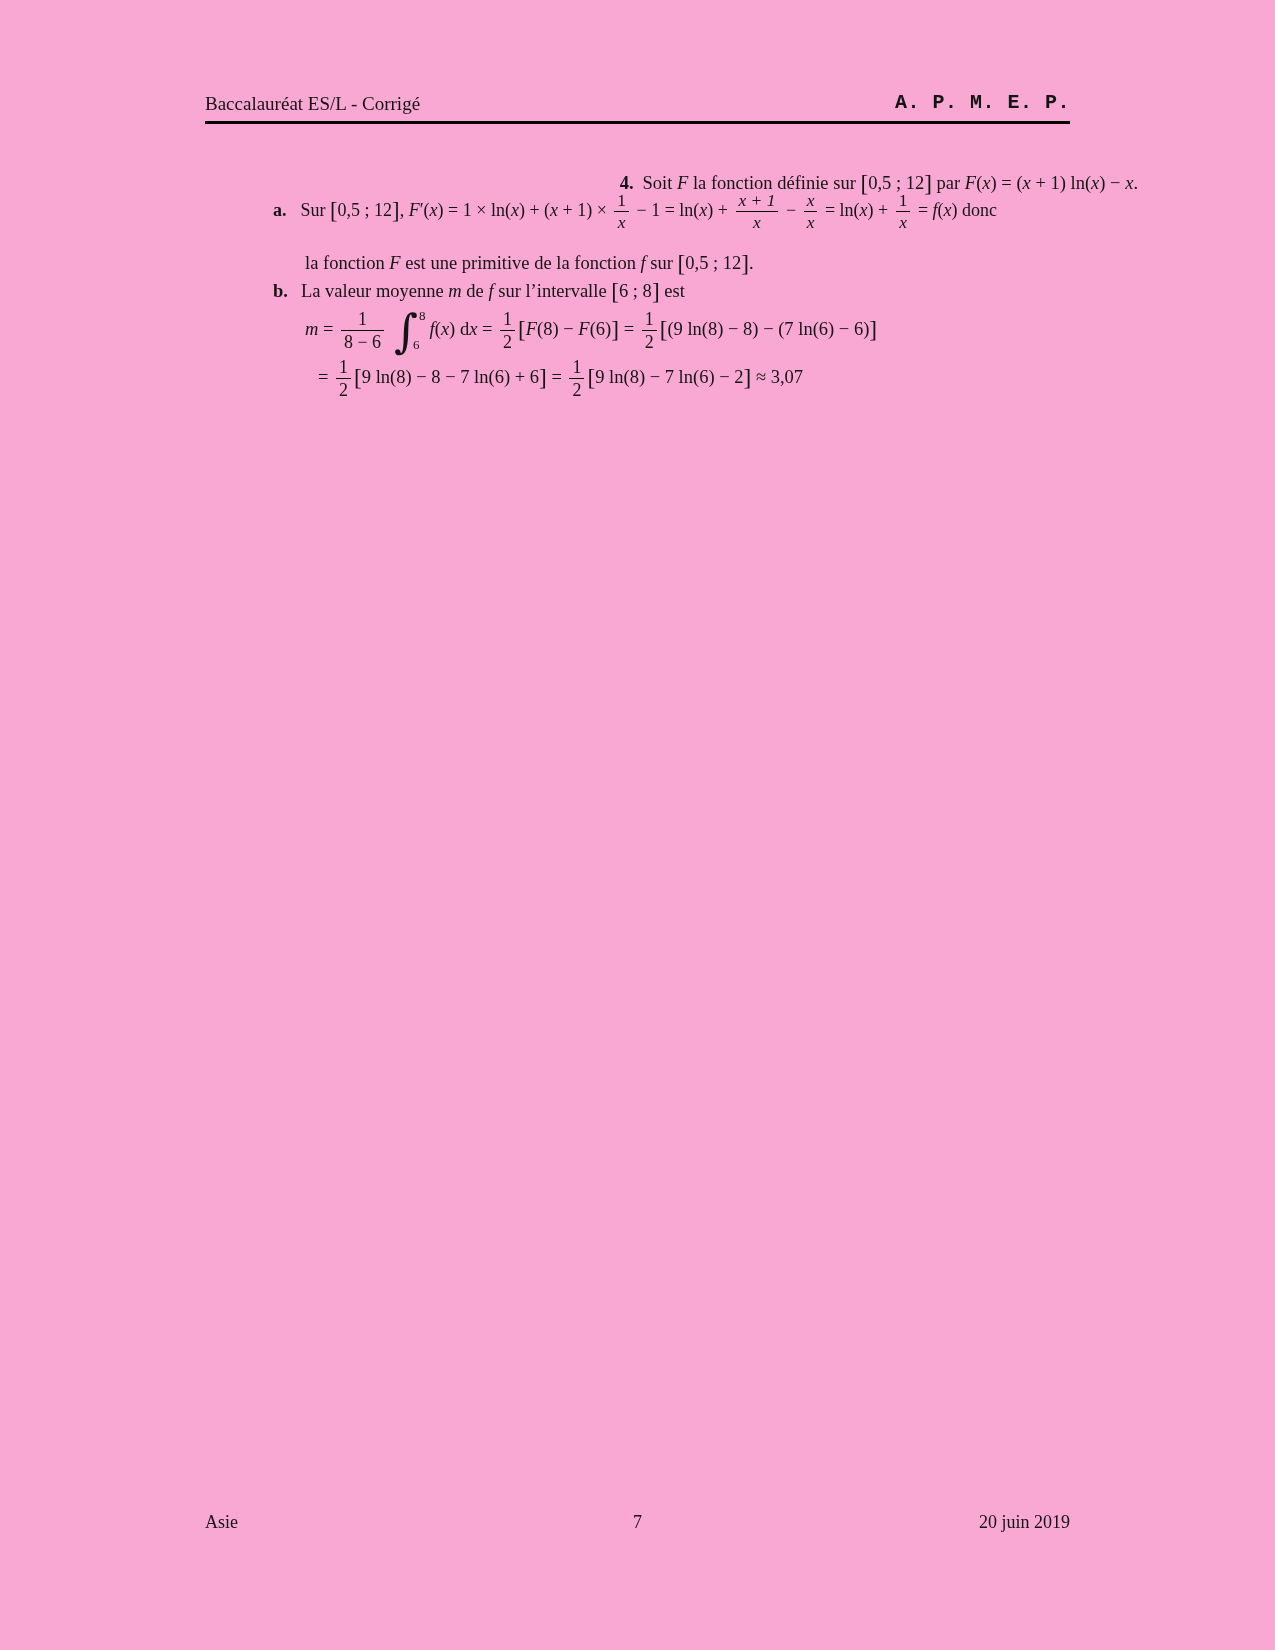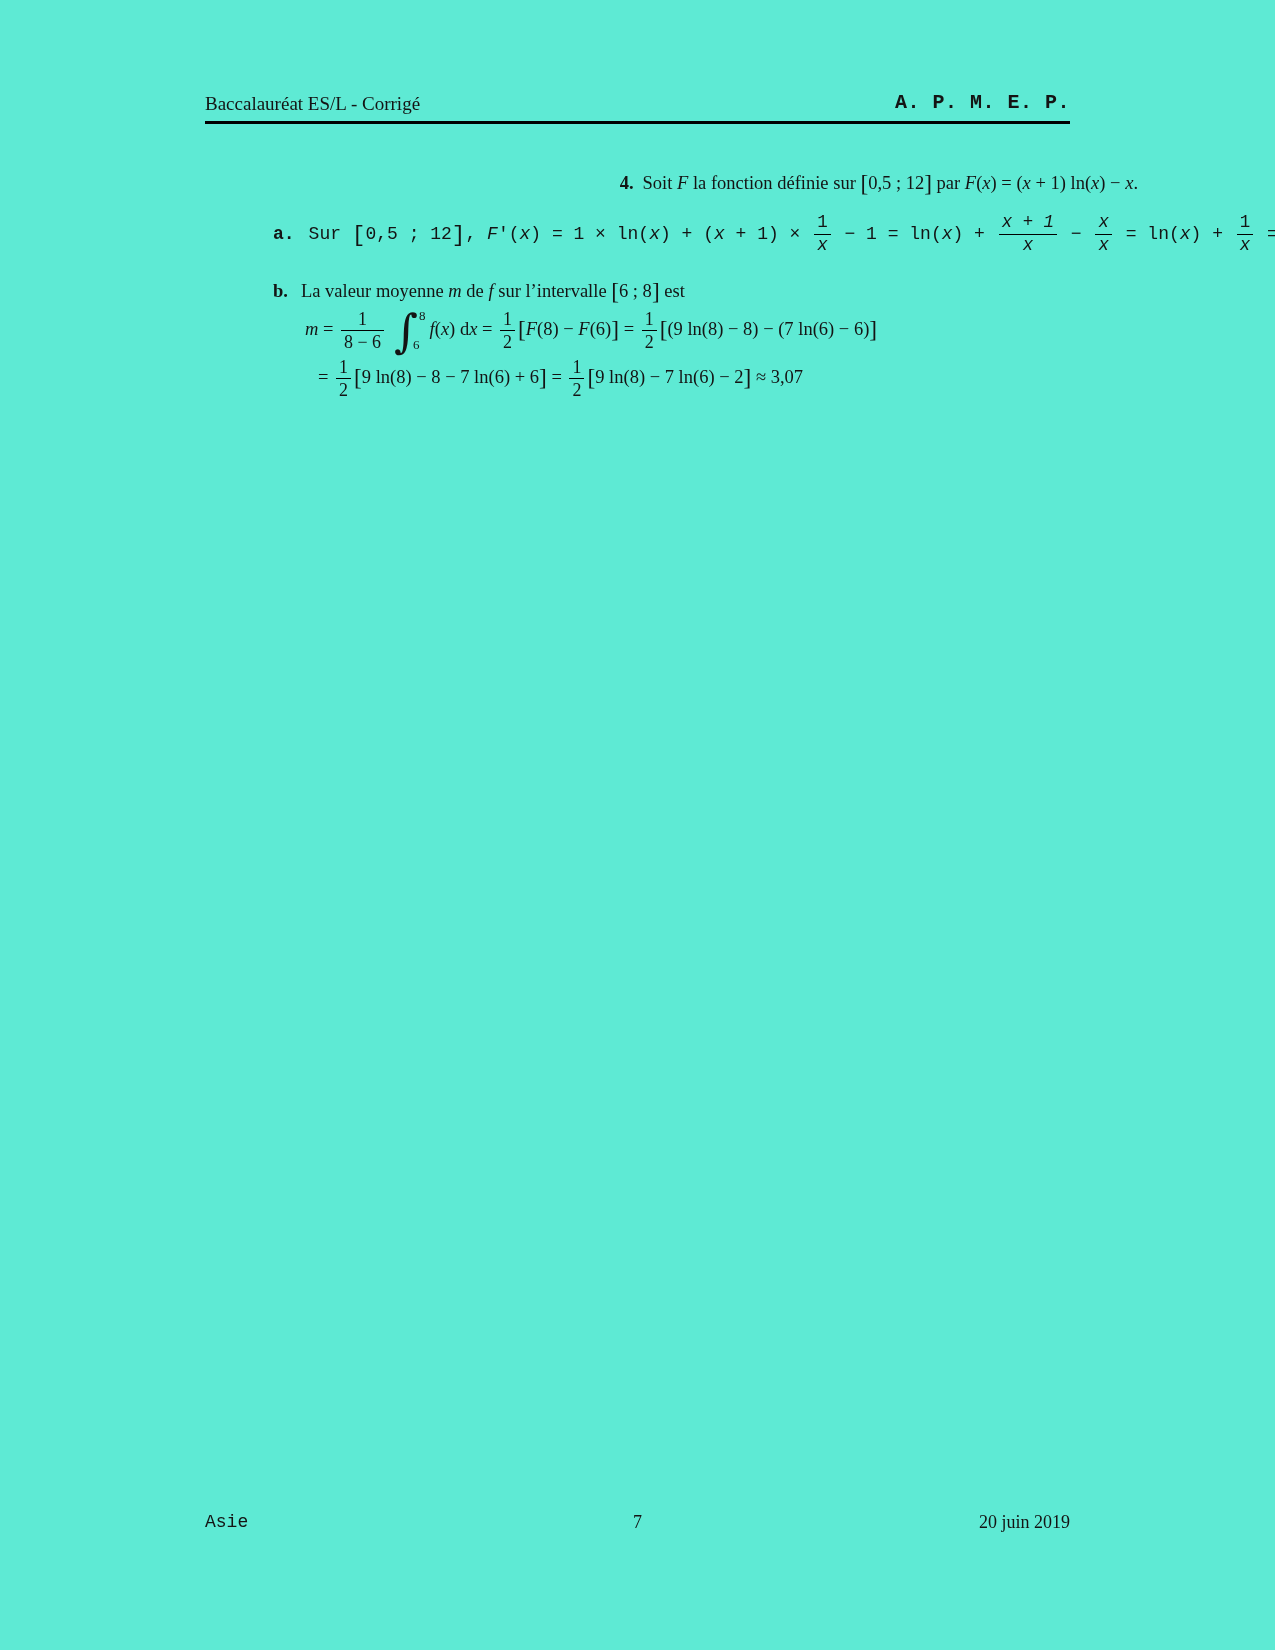--- a/index.html
+++ b/index.html
@@ -1,34 +1,34 @@
 <!DOCTYPE html>
 <html><head>
 <meta charset="utf-8">
 <title>Document</title>
 <style>
   html,body{margin:0;padding:0;background:#ffffff;}
   .page{
     position:relative;
     width:1275px;height:1650px;
-    background:#5eead4;
+    background:#f9a8d4;
     font-family:"Liberation Serif","DejaVu Serif",serif;
     color:#141414;
     overflow:hidden;
   }
   
   .header-left{position:absolute;left:205px;top:93px;font-size:19px;}
   .header-right{position:absolute;right:205px;top:91px;font-size:20px;font-weight:700;letter-spacing:.5px;font-family:Liberation Mono, monospace;}
   .header-rule{position:absolute;left:205px;right:205px;top:121px;height:3px;background:#000;}
   
   .row{position:absolute;left:205px;width:905px;font-size:18.5px;white-space:nowrap;}
   .row .lbl{font-weight:700;white-space:pre;}
   #row-q4{top:170px;padding-left:28px;line-height:26px;text-align:right;}
   #row-q4 .lbl{margin-right:9px;}
-  #row-a {top:208px;padding-left:68px;line-height:52px;font-size:18px;font-family:Liberation Mono, monospace;}
+  #row-a {top:184px;padding-left:68px;line-height:52px;font-size:18px;}
   #row-a .lbl{margin-right:14px;}
   #row-a2{top:250px;padding-left:100px;line-height:26px;}
   #row-b {top:278px;padding-left:68px;line-height:26px;}
   #row-b .lbl{margin-right:13px;}
   #row-m1{top:303px;padding-left:100px;line-height:52px;}
   #row-m2{top:352px;padding-left:113px;line-height:50px;}
   
   .seg{white-space:pre;}
   .it{font-style:italic;}
   .rm{font-style:normal;}
@@ -38,21 +38,21 @@
     vertical-align:middle;margin:0 3px;line-height:1.12;font-size:0.97em;
   }
   .frac .num{padding:0 3px 1px;border-bottom:1.6px solid #000;display:block;}
   .frac .den{padding:1px 3px 0;display:block;}
   .intwrap{display:inline-flex;align-items:stretch;vertical-align:middle;margin:0 5px 0 7px;height:48px;}
   .intsign{font-size:46px;line-height:48px;font-family:"DejaVu Serif",serif;}
   .intbounds{display:inline-flex;flex-direction:column;justify-content:space-between;font-size:13px;line-height:1;padding:2px 0 4px;}
   .int-hi{transform:translateX(1px);}
   .int-lo{transform:translateX(-5px);}
   
-  .footer-left{position:absolute;left:205px;top:1512px;font-size:18px;font-family:Liberation Mono, monospace;}
+  .footer-left{position:absolute;left:205px;top:1512px;font-size:18px;}
   .footer-center{position:absolute;left:0;top:1512px;width:1275px;text-align:center;font-size:18px;}
   .footer-right{position:absolute;right:205px;top:1512px;font-size:18px;text-align:center;}
 </style>
 </head>
 <body>
 
 <div class="page">
 
   <div class="header-left">Baccalauréat ES/L - Corrigé</div>
   <div class="header-right">A. P. M. E. P.</div>
@@ -71,20 +71,23 @@
           <span class="den it">x</span>
         </span><span class="seg rm"> − </span><span class="frac">
           <span class="num it">x</span>
           <span class="den it">x</span>
         </span><span class="seg rm"> = ln(</span><span class="seg it">x</span><span class="seg rm">) + </span><span class="frac">
           <span class="num rm">1</span>
           <span class="den it">x</span>
         </span><span class="seg rm"> = </span><span class="seg it">f</span><span class="seg rm">(</span><span class="seg it">x</span><span class="seg rm">) donc</span></span>
   </div>
 
+  <div class="row" id="row-a2">
+    <span class="segs"><span class="seg rm">la fonction </span><span class="seg it">F</span><span class="seg rm"> est une primitive de la fonction </span><span class="seg it">f</span><span class="seg rm"> sur </span><span class="seg br">[</span><span class="seg rm">0,5 ; 12</span><span class="seg br">]</span><span class="seg rm">.</span></span>
+  </div>
 
   <div class="row" id="row-b">
     <span class="lbl">b.</span><span class="segs"><span class="seg rm">La valeur moyenne </span><span class="seg it">m</span><span class="seg rm"> de </span><span class="seg it">f</span><span class="seg rm"> sur l’intervalle </span><span class="seg br">[</span><span class="seg rm">6 ; 8</span><span class="seg br">]</span><span class="seg rm"> est</span></span>
   </div>
 
   <div class="row" id="row-m1">
     <span class="segs"><span class="seg it">m</span><span class="seg rm"> = </span><span class="frac">
           <span class="num rm">1</span>
           <span class="den rm">8 − 6</span>
         </span><span class="intwrap">

